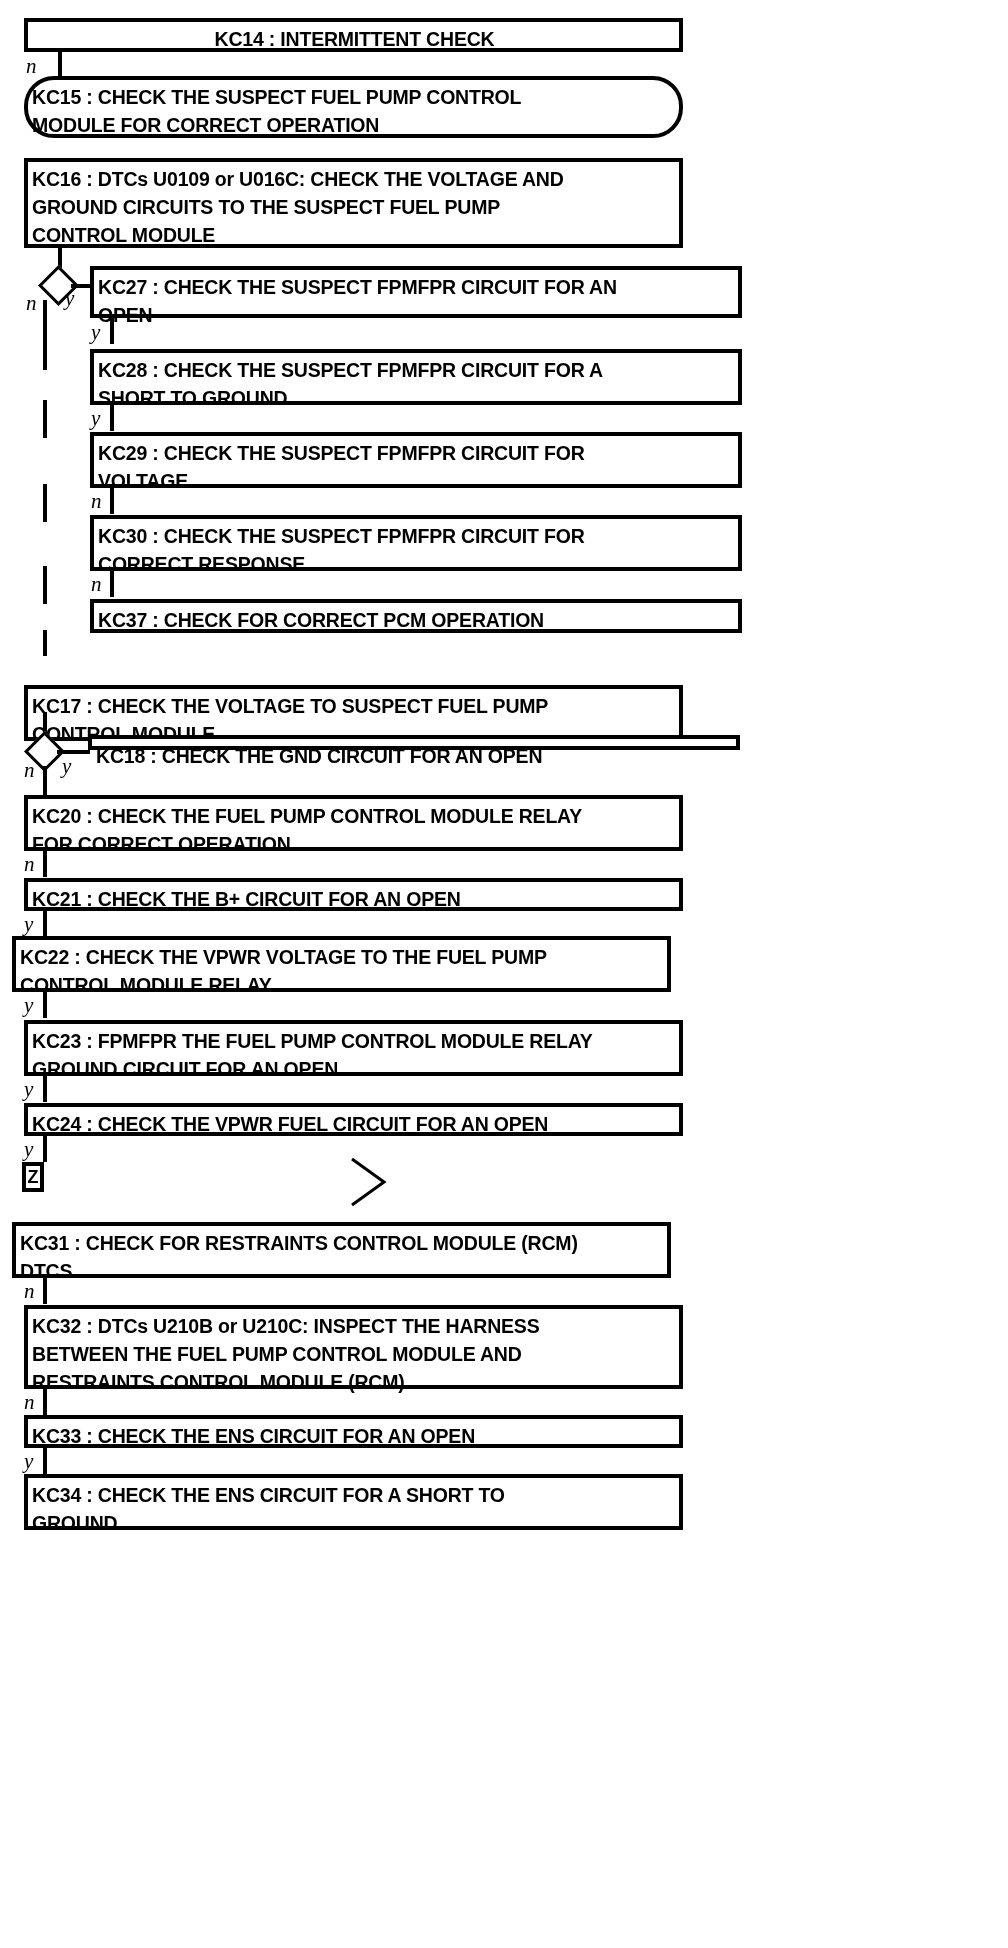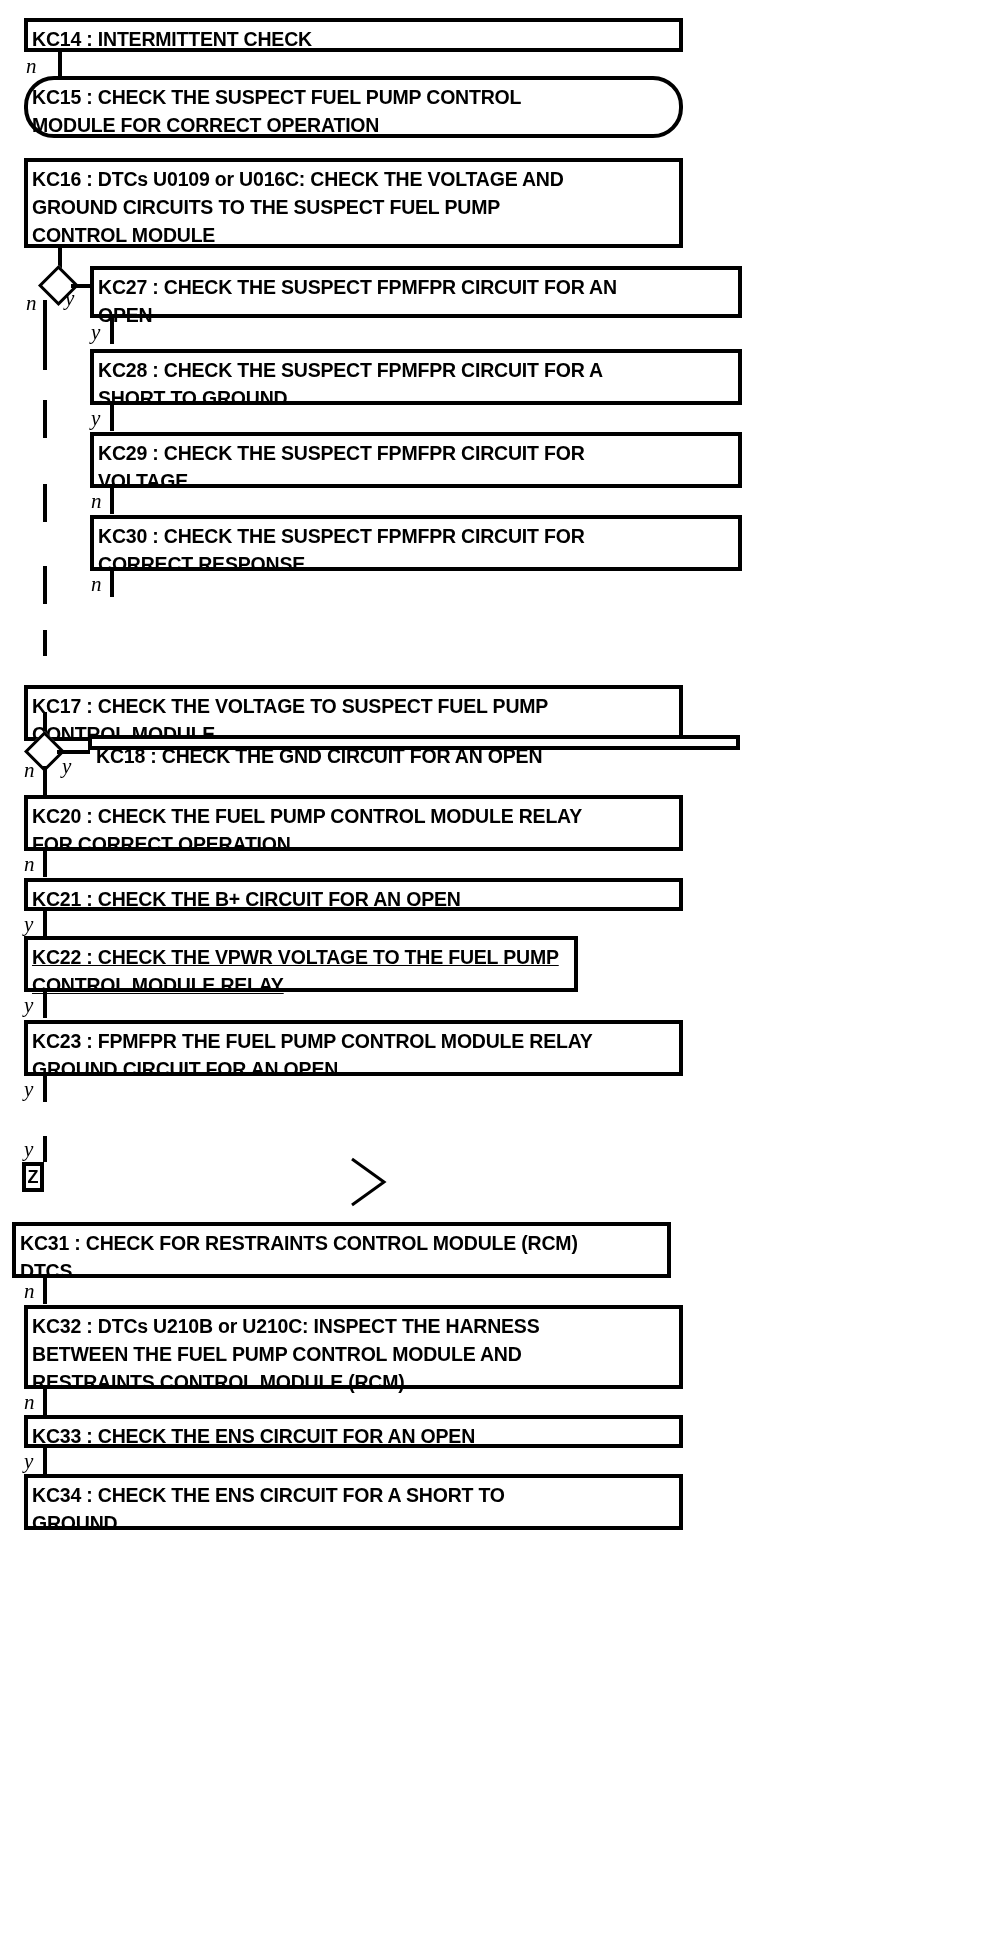--- a/index.html
+++ b/index.html
@@ -78,21 +78,21 @@
   }
   .chevron {
     position: absolute;
   }
 </style>
 </head>
 <body>
 
 <div id="canvas">
 
-  <div class="node" style="left:24px; top:18px; width:659px; height:34px;">KC14 : INTERMITTENT CHECK</div>
+  <div class="node" style="left:24px; top:18px; width:659px; height:34px;text-align:center;">KC14 : INTERMITTENT CHECK</div>
 
   <div class="vline" style="left:58px; top:52px; height:24px;"></div>
   <div class="blabel" style="left:26px; top:56px;">n</div>
 
   <div class="node" style="left:24px; top:76px; width:659px; height:62px;border-radius:30px;">KC15 : CHECK THE SUSPECT FUEL PUMP CONTROL
 MODULE FOR CORRECT OPERATION</div>
 
   <div class="node" style="left:24px; top:158px; width:659px; height:90px;">KC16 : DTCs U0109 or U016C: CHECK THE VOLTAGE AND
 GROUND CIRCUITS TO THE SUSPECT FUEL PUMP
 CONTROL MODULE</div>
@@ -129,20 +129,21 @@
 
   <div class="vline" style="left:110px; top:488px; height:26px;"></div>
   <div class="blabel" style="left:91px; top:491px;">n</div>
 
   <div class="node" style="left:90px; top:515px; width:652px; height:56px;">KC30 : CHECK THE SUSPECT FPMFPR CIRCUIT FOR
 CORRECT RESPONSE</div>
 
   <div class="vline" style="left:110px; top:571px; height:26px;"></div>
   <div class="blabel" style="left:91px; top:574px;">n</div>
 
+  <div class="node" style="left:90px; top:599px; width:652px; height:34px;">KC37 : CHECK FOR CORRECT PCM OPERATION</div>
 
   <div class="node" style="left:24px; top:685px; width:659px; height:56px;">KC17 : CHECK THE VOLTAGE TO SUSPECT FUEL PUMP
 CONTROL MODULE</div>
 
   <div class="vline" style="left:43px; top:712px; height:26px;"></div>
 
   <div class="diamond" style="left:30px; top:737px; width:29px; height:29px;"></div>
   <div class="blabel" style="left:24px; top:760px;">n</div>
   <div class="blabel" style="left:62px; top:756px;">y</div>
 
@@ -156,32 +157,33 @@
 FOR CORRECT OPERATION</div>
 
   <div class="vline" style="left:43px; top:851px; height:26px;"></div>
   <div class="blabel" style="left:24px; top:854px;">n</div>
 
   <div class="node" style="left:24px; top:878px; width:659px; height:33px;">KC21 : CHECK THE B+ CIRCUIT FOR AN OPEN</div>
 
   <div class="vline" style="left:43px; top:911px; height:26px;"></div>
   <div class="blabel" style="left:24px; top:914px;">y</div>
 
-  <div class="node" style="left:24px; top:936px; width:554px; height:56px;text-decoration:underline;">KC22 : CHECK THE VPWR VOLTAGE TO THE FUEL PUMP
+  <div class="node" style="left:12px; top:936px; width:659px; height:56px;">KC22 : CHECK THE VPWR VOLTAGE TO THE FUEL PUMP
 CONTROL MODULE RELAY</div>
 
   <div class="vline" style="left:43px; top:992px; height:26px;"></div>
   <div class="blabel" style="left:24px; top:995px;">y</div>
 
   <div class="node" style="left:24px; top:1020px; width:659px; height:56px;">KC23 : FPMFPR THE FUEL PUMP CONTROL MODULE RELAY
 GROUND CIRCUIT FOR AN OPEN</div>
 
   <div class="vline" style="left:43px; top:1076px; height:26px;"></div>
   <div class="blabel" style="left:24px; top:1079px;">y</div>
 
+  <div class="node" style="left:24px; top:1103px; width:659px; height:33px;">KC24 : CHECK THE VPWR FUEL CIRCUIT FOR AN OPEN</div>
 
   <div class="vline" style="left:43px; top:1136px; height:26px;"></div>
   <div class="blabel" style="left:24px; top:1139px;">y</div>
 
   <div class="terminal" style="left:22px; top:1162px; width:22px; height:30px; line-height:22px; font-size:18px;">Z</div>
 
   <svg class="chevron" style="left:348px; top:1155px;" width="46" height="54" viewBox="0 0 46 54">
     <polyline points="4,4 36,27 4,50" fill="none" stroke="#000000" stroke-width="3"></polyline>
   </svg>
 

